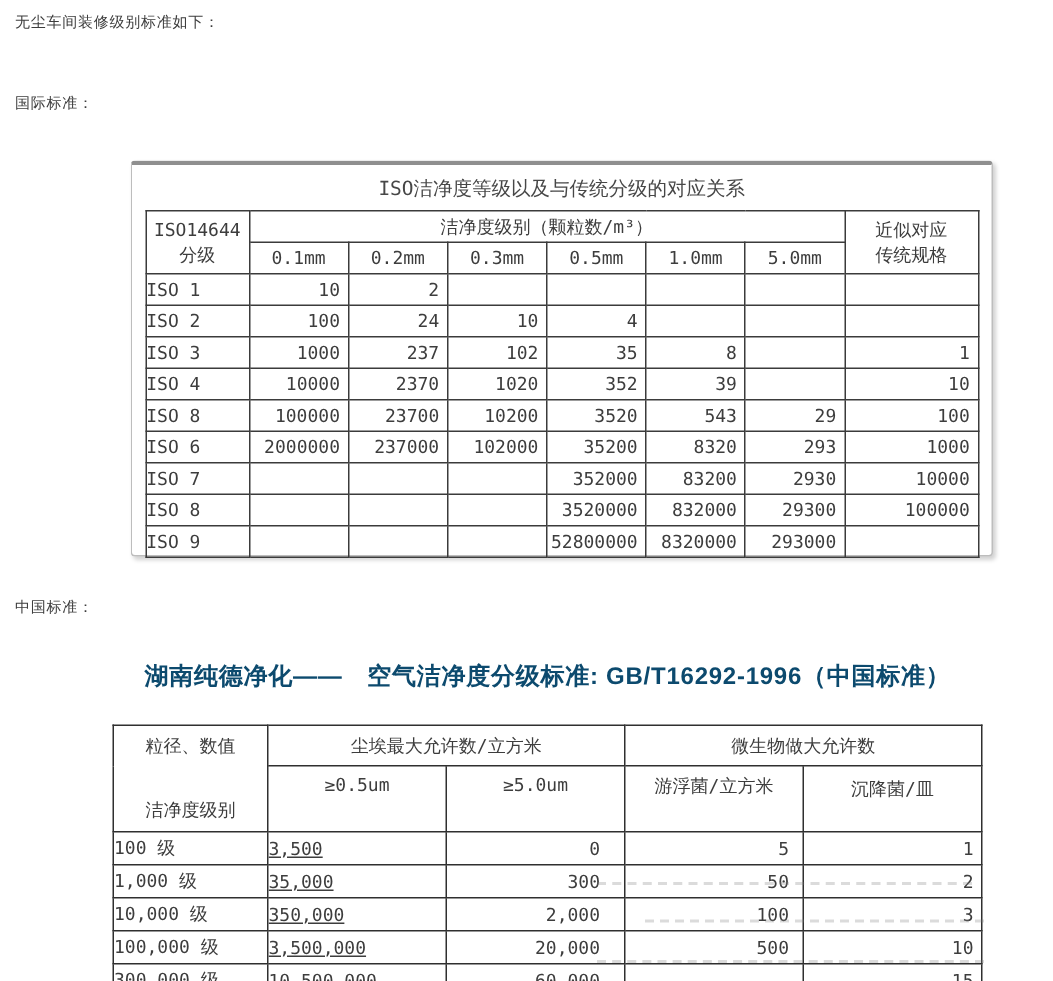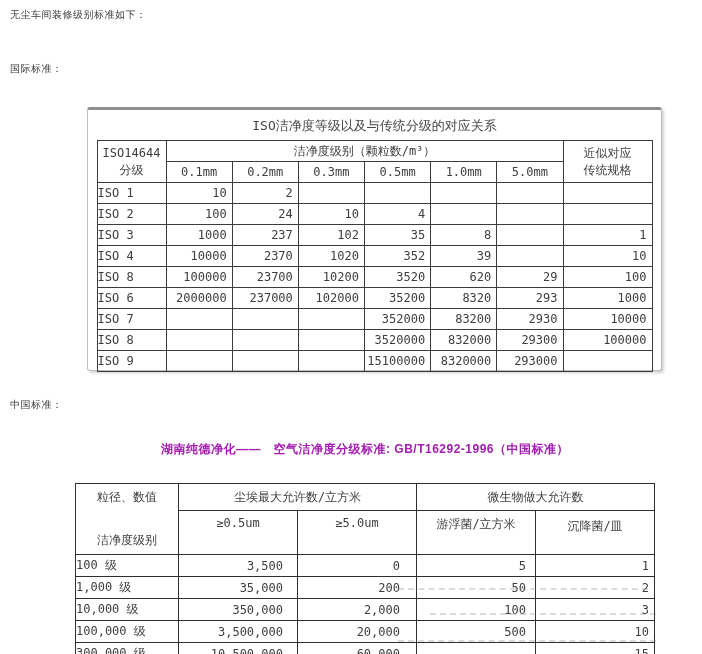--- a/index.html
+++ b/index.html
@@ -30,21 +30,21 @@
   }
   .iso-table .c-grade{width:68px;}
   .iso-table .c-size{width:66px;}
   .iso-table .c-trad{width:88px;}
   .ctr{}
   .num{text-align:right;padding-right:5px !important;}
   .two-line{line-height:17px;}
   
   .cn-title{
     position:absolute;left:75px;top:441px;width:580px;text-align:center;
-    font-size:12px;font-weight:bold;color:#a21caf;letter-spacing:.5px;
+    font-size:16px;font-weight:bold;color:#0c4a6e;letter-spacing:.5px;
   }
   .cn-table{
     position:absolute;left:75px;top:483px;width:580px;
     font-family:"DejaVu Sans Mono","Liberation Sans",monospace;
     font-size:12px;color:#3d3d3d;
   }
   .cn-table td,.cn-table th{
     border:1.5px solid #2f2f2f;padding:0;font-weight:normal;
     overflow:hidden;white-space:nowrap;
   }
@@ -52,21 +52,21 @@
   .cn-table .c2{width:117px;}
   .cn-table .c3{width:117px;}
   .cn-table .c4{width:118px;}
   .cn-table .c5{width:126px;}
   .cn-table .hr1 td,.cn-table .hr1 th{height:26px;}
   .cn-table .hr2 td,.cn-table .hr2 th{height:36px;}
   .cn-table .dr td{height:21px;}
   .corner{vertical-align:top;}
   .corner .cl1{display:block;text-align:center;margin-top:5px;}
   .corner .cl2{display:block;text-align:center;margin-top:26px;}
-  .p2{padding-right:14px !important;text-align:right;}
+  .p2{padding-right:14px !important;text-align:left;text-decoration:underline;}
   .p3{padding-right:16px !important;text-align:right;}
   .p4{padding-right:9px  !important;text-align:right;}
   .p5{padding-right:5px  !important;text-align:right;}
   
   .wm{position:absolute;pointer-events:none;border-top:2px dashed rgba(125,125,125,.28);}
   .wm1{left:398px;top:588px;width:250px;}
   .wm2{left:430px;top:613px;width:226px;}
   .wm3{left:398px;top:640px;width:258px;}
 </style>
 </head>
@@ -131,21 +131,21 @@
       <td class="num">39</td>
       <td class="num"></td>
       <td class="num">10</td>
     </tr>
     <tr>
       <td class="ctr">ISO 8</td>
       <td class="num">100000</td>
       <td class="num">23700</td>
       <td class="num">10200</td>
       <td class="num">3520</td>
-      <td class="num">620</td>
+      <td class="num">543</td>
       <td class="num">29</td>
       <td class="num">100</td>
     </tr>
     <tr>
       <td class="ctr">ISO 6</td>
       <td class="num">2000000</td>
       <td class="num">237000</td>
       <td class="num">102000</td>
       <td class="num">35200</td>
       <td class="num">8320</td>
@@ -170,21 +170,21 @@
       <td class="num">3520000</td>
       <td class="num">832000</td>
       <td class="num">29300</td>
       <td class="num">100000</td>
     </tr>
     <tr>
       <td class="ctr">ISO 9</td>
       <td class="num"></td>
       <td class="num"></td>
       <td class="num"></td>
-      <td class="num">15100000</td>
+      <td class="num">52800000</td>
       <td class="num">8320000</td>
       <td class="num">293000</td>
       <td class="num"></td>
     </tr>
   </tbody>
     </table>
 </div>
 
 <div class="para" style="top:398px">中国标准：</div>
 
@@ -209,21 +209,21 @@
   <tr class="dr">
     <td class="ctr">100 级</td>
     <td class="p2">3,500</td>
     <td class="p3">0</td>
     <td class="p4">5</td>
     <td class="p5">1</td>
   </tr>
   <tr class="dr">
     <td class="ctr">1,000 级</td>
     <td class="p2">35,000</td>
-    <td class="p3">200</td>
+    <td class="p3">300</td>
     <td class="p4">50</td>
     <td class="p5">2</td>
   </tr>
   <tr class="dr">
     <td class="ctr">10,000 级</td>
     <td class="p2">350,000</td>
     <td class="p3">2,000</td>
     <td class="p4">100</td>
     <td class="p5">3</td>
   </tr>

